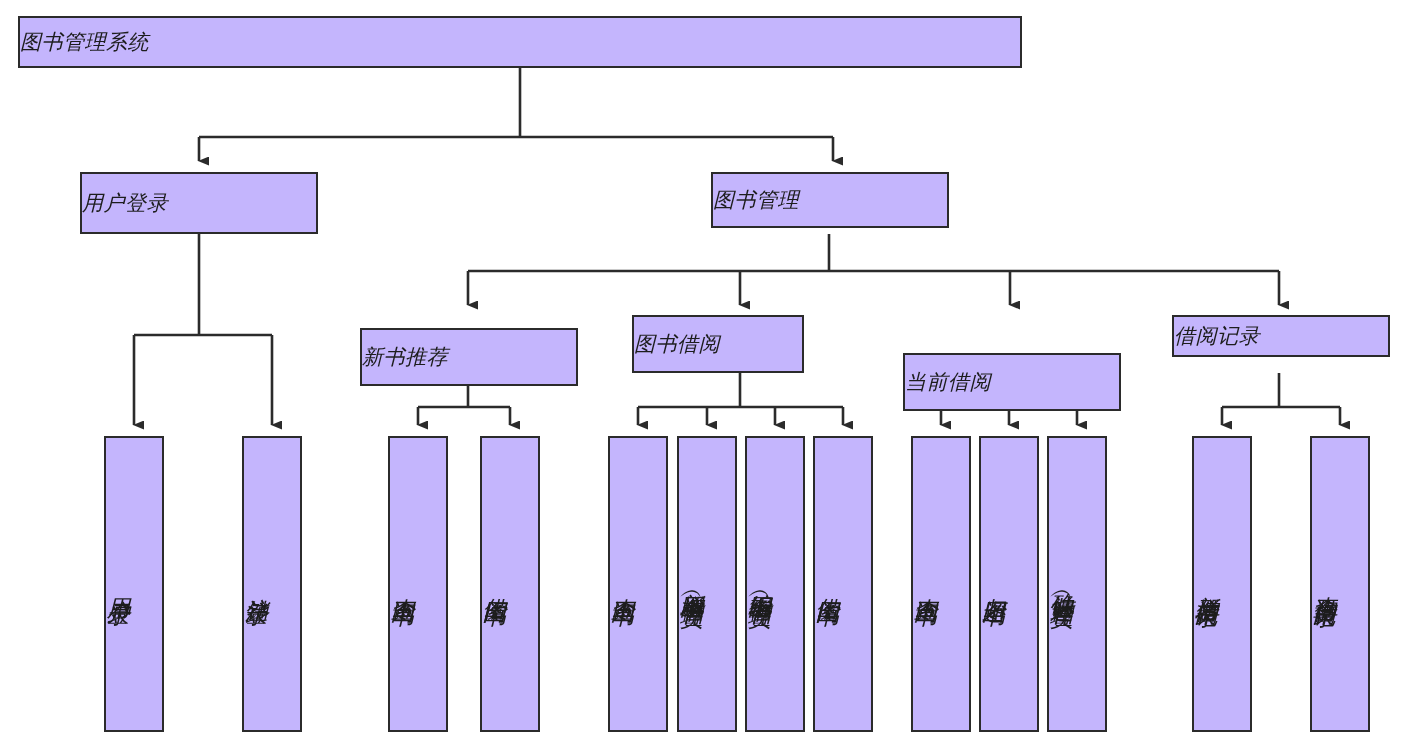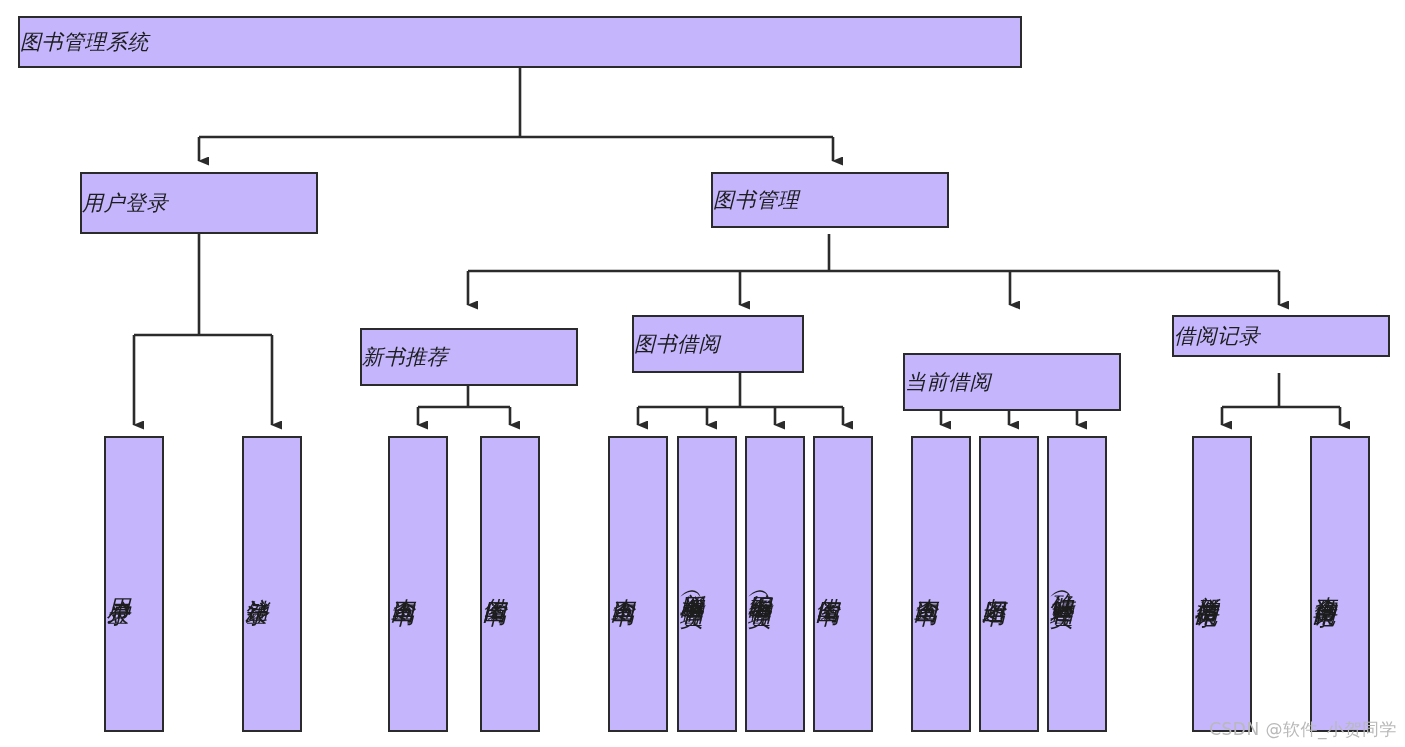--- a/index.html
+++ b/index.html
@@ -174,14 +174,13 @@
     <span class="lbl">确认归还（管理员）</span>
   </div>
 
   <div class="node v" style="left:1192px;top:436px;width:60px;height:296px;">
     <span class="lbl">新增借阅记录</span>
   </div>
   <div class="node v" style="left:1310px;top:436px;width:60px;height:296px;">
     <span class="lbl">查询借阅记录</span>
   </div>
 
-  <div class="watermark">CSDN @软件_小贺同学</div>
 </div>
 
 </body></html>

